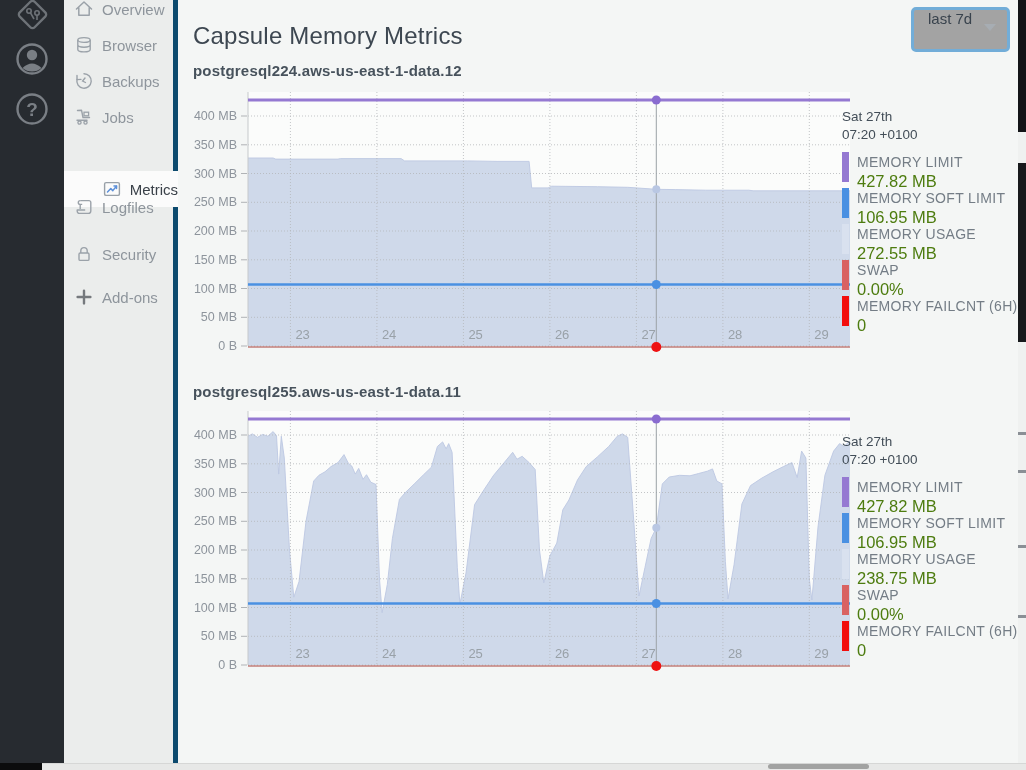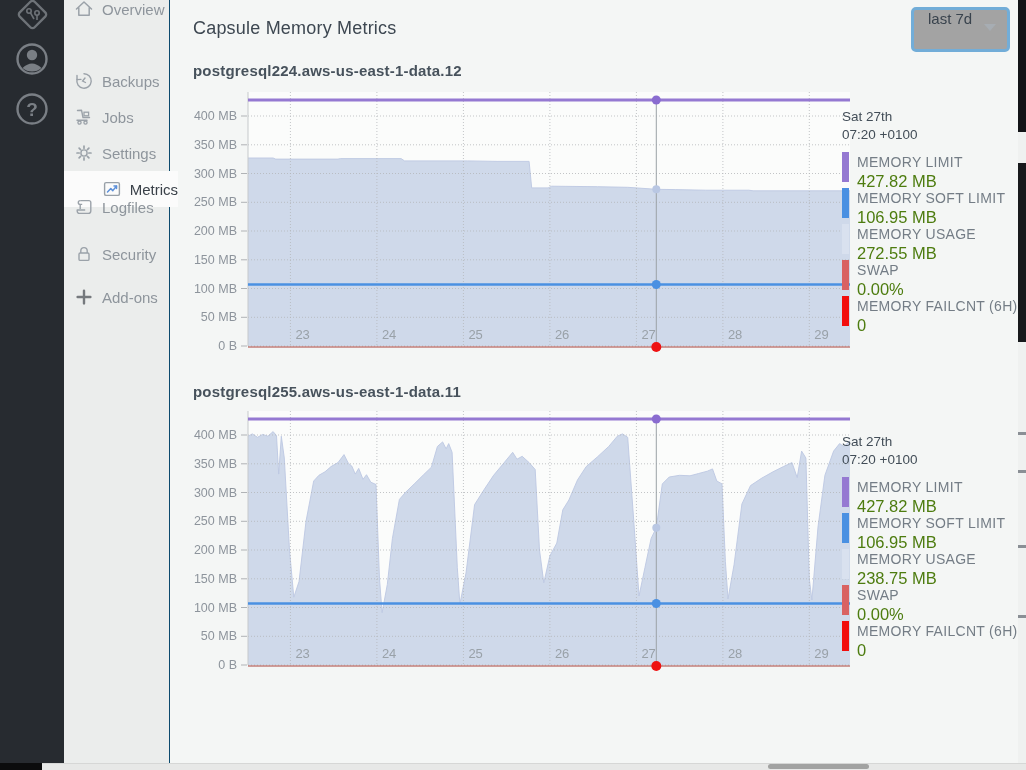--- a/index.html
+++ b/index.html
@@ -2,29 +2,29 @@
 <html><head>
 <meta charset="utf-8">
 <style>
   html,body{margin:0;padding:0;background:#d8d9d8;}
   .stage{position:relative;width:1026px;height:770px;background:#f4f6f5;overflow:hidden;
          font-family:"Liberation Sans",sans-serif;-webkit-font-smoothing:antialiased;}
   
   .rail{position:absolute;left:0;top:0;width:64px;height:763px;background:#272b30;}
   .rail-icon{position:absolute;left:0;width:64px;display:flex;justify-content:center;cursor:pointer;}
   
-  .sidebar{position:absolute;left:64px;top:0;width:106px;height:763px;background:#ebedec;border-right:1px solid #0c4a6e;box-sizing:border-box;}
+  .sidebar{position:absolute;left:64px;top:0;width:114px;height:763px;background:#ebedec;border-right:5px solid #0c4a6e;box-sizing:border-box;}
   .side-item{position:absolute;left:0;width:114px;height:36px;display:flex;align-items:center;padding-left:10px;box-sizing:border-box;cursor:pointer;}
   .side-item .lbl{margin-left:8px;font-size:15px;color:#8e959c;}
   .side-item.active{background:#fbfbfb;justify-content:flex-end;}
   .side-item.active .lbl{color:#3a4149;}
   .sicon{flex:0 0 20px;}
   
   .content{position:absolute;left:178px;top:0;width:840px;height:763px;}
-  .page-title{position:absolute;left:15px;top:6px;font-size:18px;font-weight:400;color:#3d4751;letter-spacing:.2px;}
+  .page-title{position:absolute;left:15px;top:6px;font-size:24px;font-weight:400;color:#3d4751;letter-spacing:.2px;}
   .dropdown{position:absolute;left:733px;top:7px;width:99px;height:45px;background:#a3a3a3;border:3px solid #72add8;border-radius:5px;box-sizing:border-box;display:flex;align-items:flex-start;cursor:pointer;}
   .dropdown .val{margin-left:14px;font-size:15px;color:#39434d;}
   .dropdown .chev{position:absolute;right:11px;top:14px;width:0;height:0;border-left:6px solid transparent;border-right:6px solid transparent;border-top:7px solid #a7adb3;}
   .chart-title{position:absolute;left:15px;font-size:15px;font-weight:bold;color:#47525c;letter-spacing:.2px;}
   .chart-svg{position:absolute;left:15px;}
   
   .legend{position:absolute;left:664px;width:176px;}
   .lg-date{font-size:13.5px;line-height:18px;color:#424d57;margin-bottom:8px;}
   .lg-entry{display:flex;height:30px;margin-bottom:6px;}
   .sw{flex:0 0 7px;height:30px;margin-right:8px;}
@@ -66,52 +66,43 @@
     </div>
   </div>
 
   <nav class="sidebar">
     <div class="side-item" style="top:-9px;">
       <svg class="sicon" viewBox="0 0 20 20">
           <path d="M2.5 10 L10 3 L17.5 10 M4.8 8.6 V16.2 H15.2 V8.6" fill="none" stroke="#9ba2a9" stroke-width="1.5" stroke-linecap="round" stroke-linejoin="round"></path>
         </svg>
       <span class="lbl">Overview</span>
     </div>
+    <div class="side-item" style="top:27px;">
+      <svg class="sicon" viewBox="0 0 20 20">
+          <ellipse cx="10" cy="5" rx="6.2" ry="2.4" fill="none" stroke="#9ba2a9" stroke-width="1.4"></ellipse>
+          <path d="M3.8 5 V14.5 a6.2 2.4 0 0 0 12.4 0 V5 M3.8 9.8 a6.2 2.4 0 0 0 12.4 0" fill="none" stroke="#9ba2a9" stroke-width="1.4"></path>
+        </svg>
+      <span class="lbl">Browser</span>
+    </div>
     <div class="side-item" style="top:63px;">
       <svg class="sicon" viewBox="0 0 20 20">
           <path d="M10 2.8 a7.2 7.2 0 1 1 -7 5.6" fill="none" stroke="#9ba2a9" stroke-width="1.4" stroke-linecap="round"></path>
           <path d="M3 4.5 L3 8.6 L7 8.4" fill="none" stroke="#9ba2a9" stroke-width="1.4" stroke-linecap="round" stroke-linejoin="round"></path>
           <path d="M11 7 L8.6 10 L11.5 11.5" fill="none" stroke="#9ba2a9" stroke-width="1.4" stroke-linecap="round"></path>
         </svg>
       <span class="lbl">Backups</span>
     </div>
     <div class="side-item" style="top:99px;">
       <svg class="sicon" viewBox="0 0 20 20">
           <path d="M3.5 3.5 L7.5 3.2 L9 10.5 H15.5 M3 13.2 H13" fill="none" stroke="#9ba2a9" stroke-width="1.4" stroke-linecap="round" stroke-linejoin="round"></path>
           <rect x="10" y="5.2" width="4.6" height="3.6" fill="none" stroke="#9ba2a9" stroke-width="1.3"></rect>
           <circle cx="5.5" cy="15.6" r="1.6" fill="none" stroke="#9ba2a9" stroke-width="1.3"></circle>
           <circle cx="11.5" cy="15.6" r="1.6" fill="none" stroke="#9ba2a9" stroke-width="1.3"></circle>
         </svg>
       <span class="lbl">Jobs</span>
-    </div>
-    <div class="side-item" style="top:135px;">
-      <svg class="sicon" viewBox="0 0 20 20">
-          <circle cx="10" cy="10" r="3.1" fill="none" stroke="#9ba2a9" stroke-width="1.4"></circle>
-          <g stroke="#9ba2a9" stroke-width="1.7" stroke-linecap="round">
-            <line x1="10" y1="3" x2="10" y2="5.2"></line>
-            <line x1="10" y1="14.8" x2="10" y2="17"></line>
-            <line x1="3" y1="10" x2="5.2" y2="10"></line>
-            <line x1="14.8" y1="10" x2="17" y2="10"></line>
-            <line x1="5.1" y1="5.1" x2="6.6" y2="6.6"></line>
-            <line x1="13.4" y1="13.4" x2="14.9" y2="14.9"></line>
-            <line x1="5.1" y1="14.9" x2="6.6" y2="13.4"></line>
-            <line x1="13.4" y1="6.6" x2="14.9" y2="5.1"></line>
-          </g>
-        </svg>
-      <span class="lbl">Settings</span>
     </div>
     <div class="side-item active" style="top:171px;">
       <svg class="sicon" viewBox="0 0 20 20">
           <rect x="2.6" y="3.6" width="14.8" height="12.8" rx="1.5" fill="none" stroke="#98a0a8" stroke-width="1.4"></rect>
           <path d="M5.5 13 L8.8 9.6 L10.8 11.6 L14.4 7.2" fill="none" stroke="#5b8fd9" stroke-width="1.5" stroke-linecap="round" stroke-linejoin="round"></path>
           <path d="M12 7 L14.6 6.9 L14.5 9.5" fill="none" stroke="#5b8fd9" stroke-width="1.5" stroke-linecap="round" stroke-linejoin="round"></path>
         </svg>
       <span class="lbl">Metrics</span>
     </div>
     <div class="side-item" style="top:189px;">

